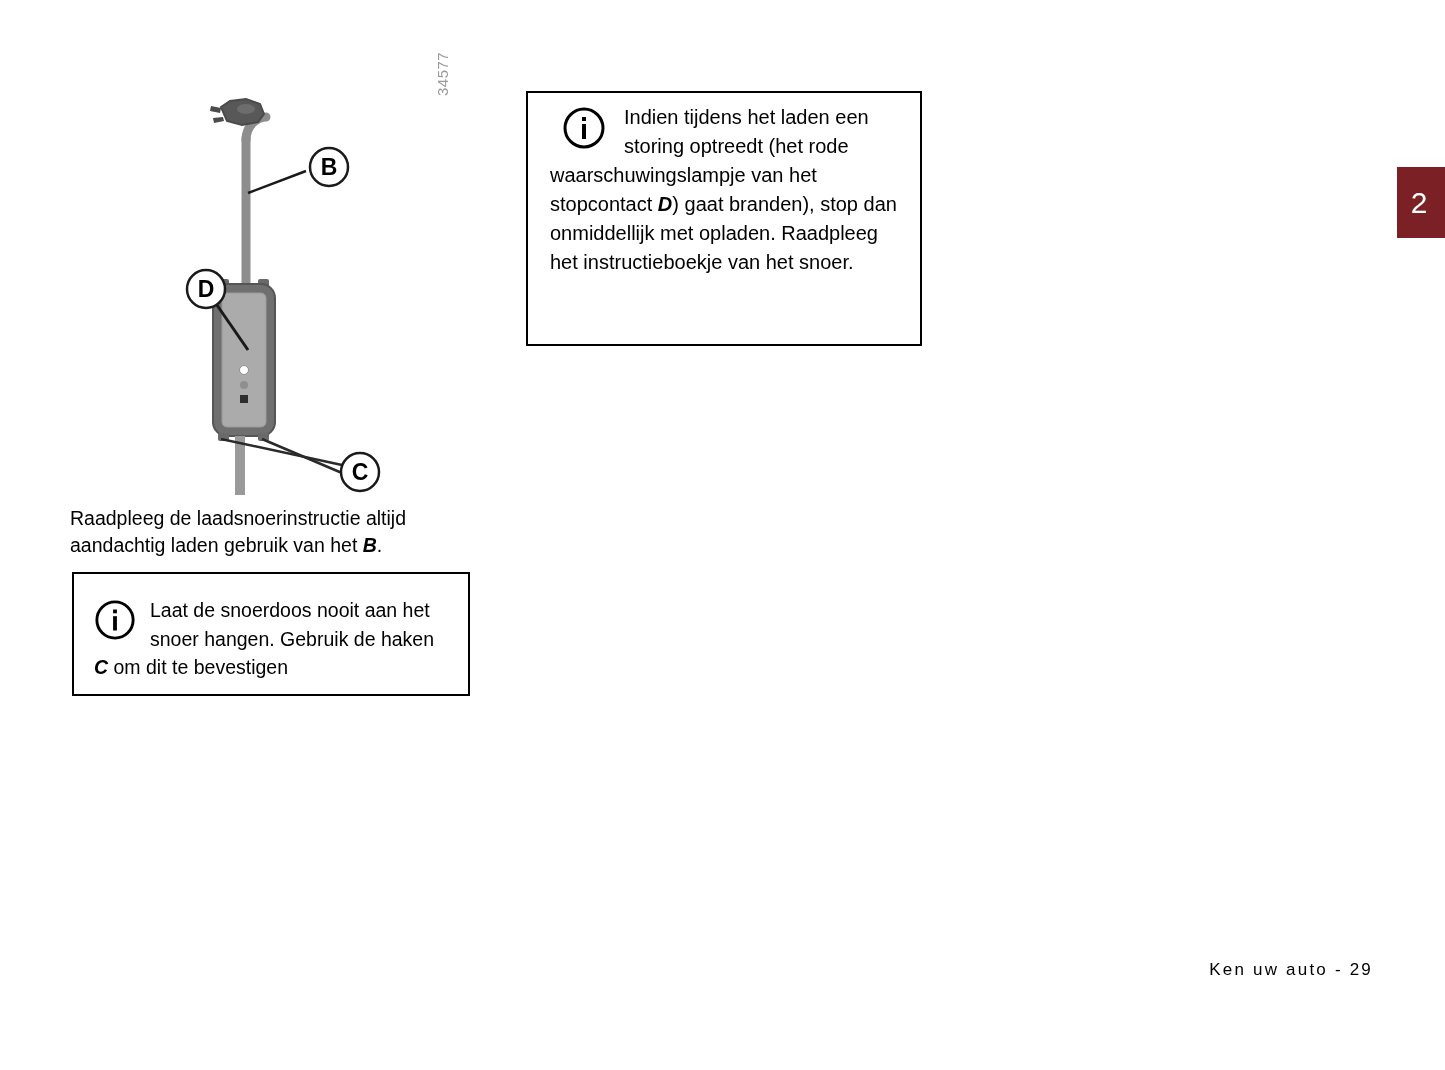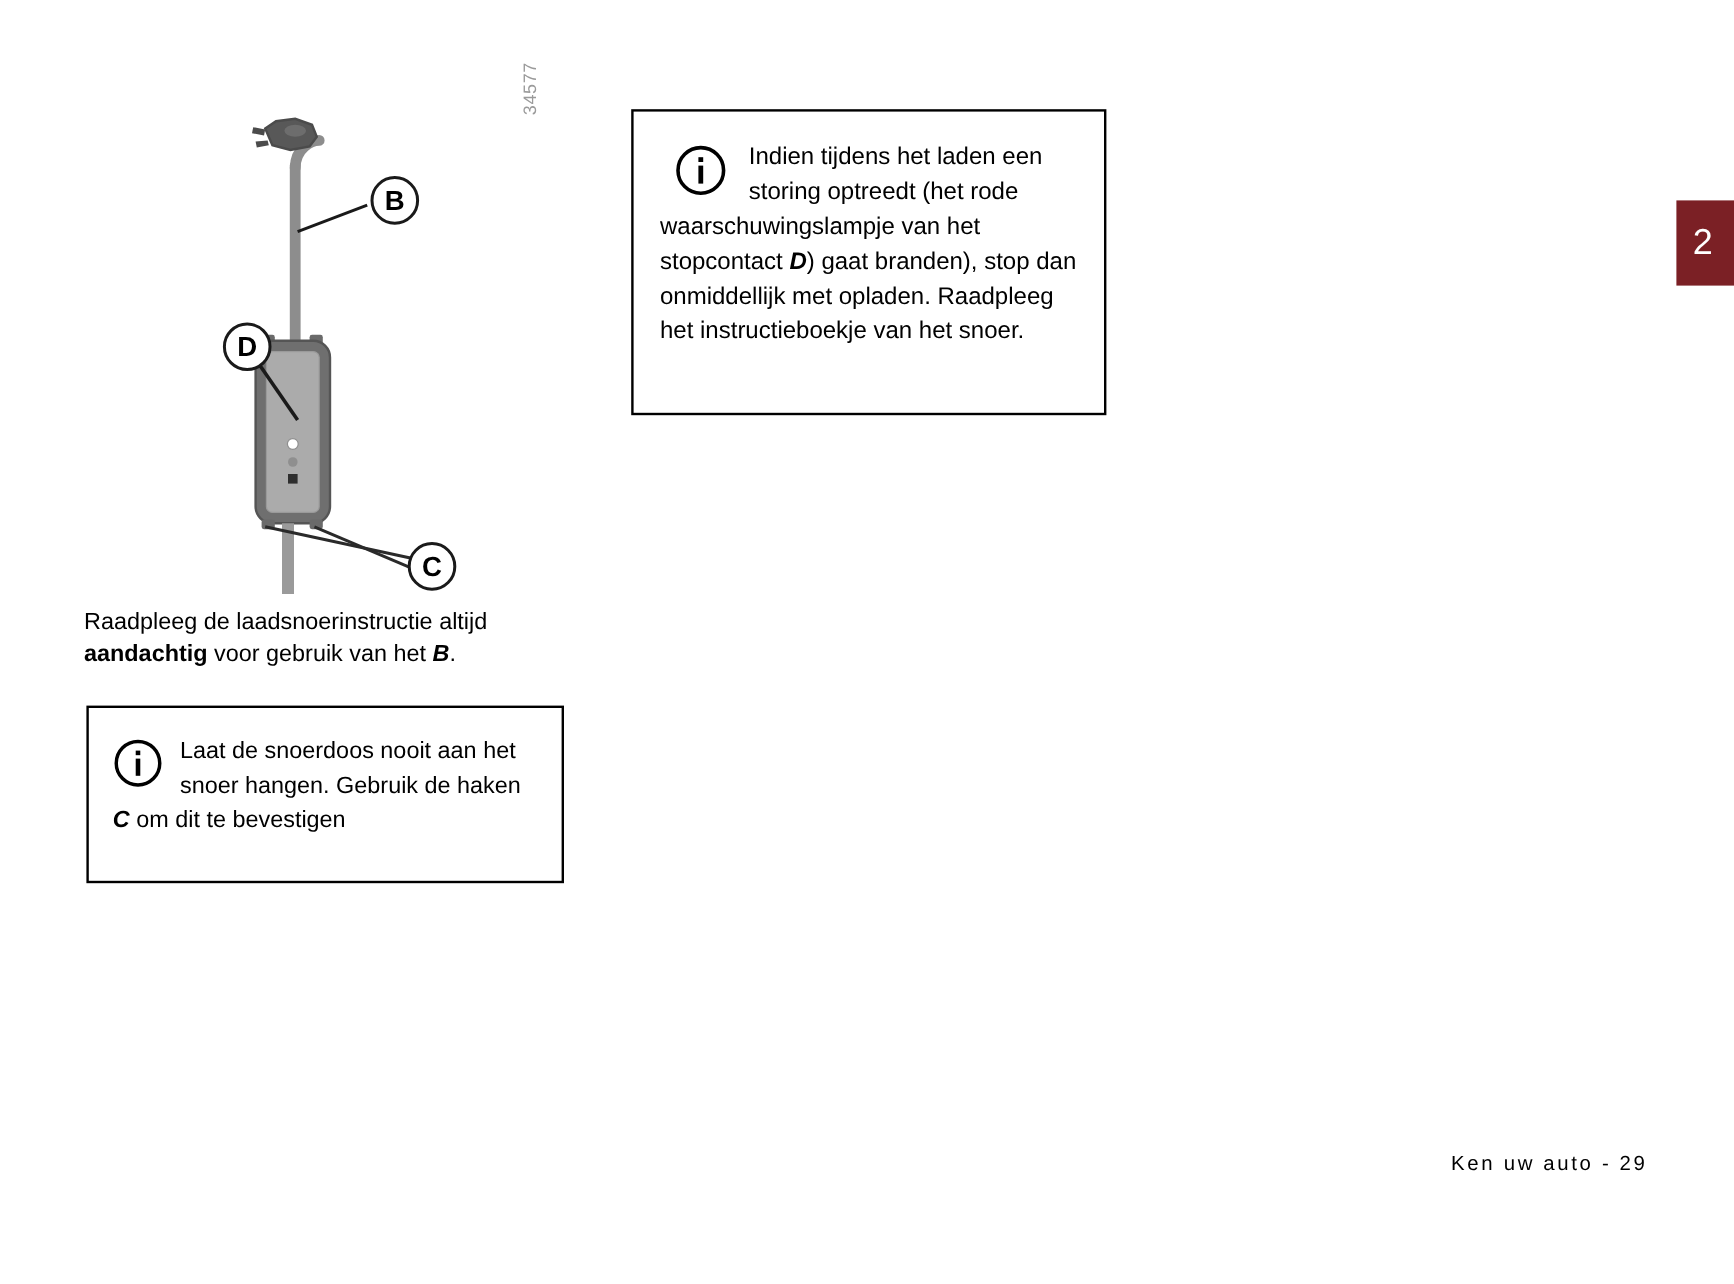--- a/index.html
+++ b/index.html
@@ -53,52 +53,52 @@
   }
 
   .left-paragraph {
     position: absolute;
     left: 70px;
     top: 505px;
     width: 412px;
     font-size: 19.5px;
     line-height: 27px;
   }
-  .left-paragraph b { font-weight: bold; margin-top: 42px; }
+  .left-paragraph b { font-weight: normal; margin-top: 42px; }
   .left-paragraph i.ref {
     font-weight: bold;
     font-style: italic;
   }
 
   
   .info-box {
     position: absolute;
     border: 2px solid #000000;
     background: #ffffff;
     box-sizing: border-box;
   }
   #info-box-left {
     left: 72px;
-    top: 588px;
+    top: 572px;
     width: 398px;
-    height: 148px;
+    height: 124px;
   }
   #info-box-right {
     left: 526px;
     top: 91px;
     width: 396px;
     height: 255px;
   }
   .info-inner {
     position: relative;
     height: 100%;
     box-sizing: border-box;
   }
   #info-box-left .info-inner { padding: 22px 22px 14px 20px; }
-  #info-box-right .info-inner { padding: 24px 22px 14px 22px; }
+  #info-box-right .info-inner { padding: 10px 22px 14px 22px; }
 
   .info-icon {
     float: left;
     margin-right: 14px;
     margin-top: 3px;
   }
   #info-box-right .info-icon { margin-left: 12px; margin-right: 18px; }
   .info-icon svg { display: block; }
 
   .info-text {
@@ -193,21 +193,21 @@
       <g>
         <circle cx="290" cy="377" r="19" fill="#ffffff" stroke="#1a1a1a" stroke-width="2.5"></circle>
         <text x="290" y="385" text-anchor="middle" font-family="Liberation Sans, sans-serif" font-size="23" font-weight="bold" fill="#000000">C</text>
       </g>
     </svg>
   </div>
 
   <div class="ref-number">34577</div>
 
   <div class="left-paragraph">
-    <span>Raadpleeg de laadsnoerinstructie altijd </span><b>aandachtig</b><span> voor gebruik van het </span><i class="ref">B</i><span>.</span>
+    <span>Raadpleeg de laadsnoerinstructie altijd </span><b>aandachtig</b><span> laden gebruik van het </span><i class="ref">B</i><span>.</span>
   </div>
 
   <div class="info-box" id="info-box-right">
     <div class="info-inner">
       <span class="info-icon">
         <svg width="44" height="44" viewBox="0 0 44 44" xmlns="http://www.w3.org/2000/svg">
           <circle cx="22" cy="22" r="19" fill="#ffffff" stroke="#000000" stroke-width="3"></circle>
           <rect x="20" y="18" width="4" height="15" fill="#000000"></rect>
           <rect x="20" y="11" width="4" height="4" fill="#000000"></rect>
         </svg>

